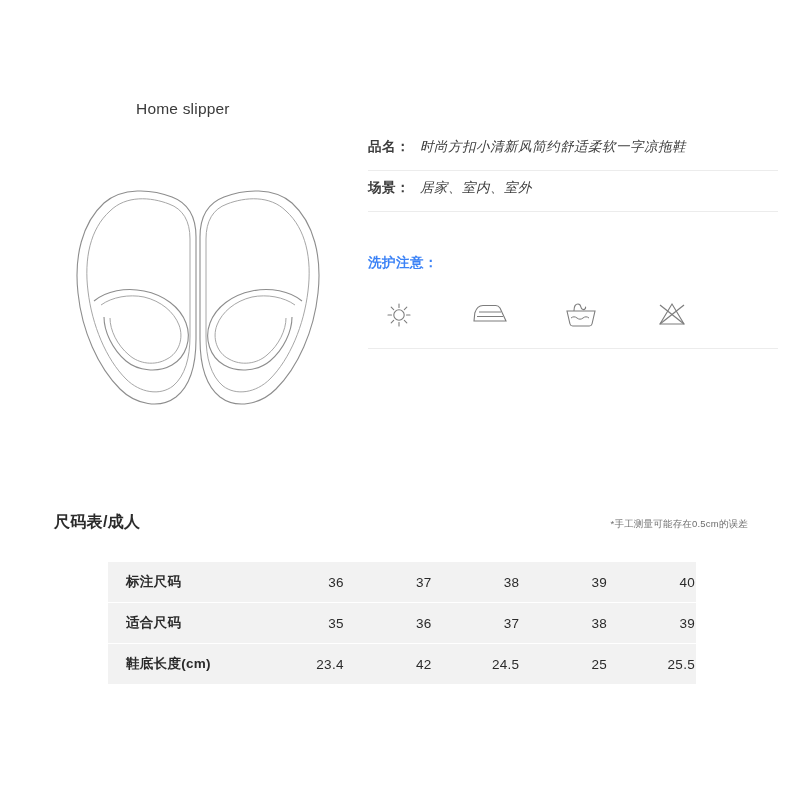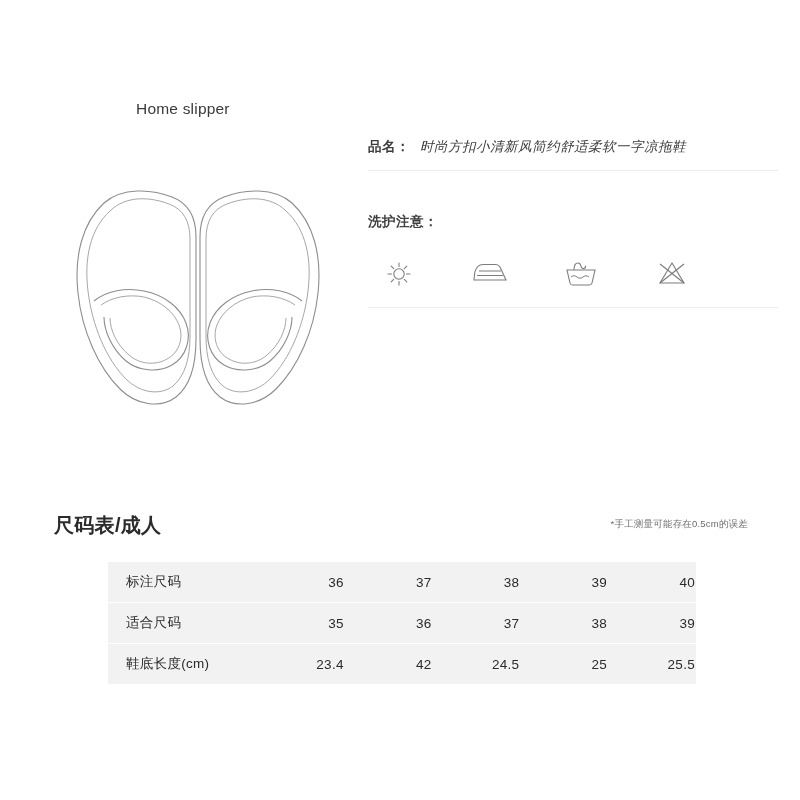--- a/index.html
+++ b/index.html
@@ -71,21 +71,21 @@
     font-style: italic;
   }
 
   .care-block {
     margin-top: 42px;
     padding-bottom: 14px;
     border-bottom: 1px solid #ececec;
   }
   .care-title {
     font-size: 13.5px;
-    color: #404040;
+    color: #3b82f6;
     font-weight: 600;
     letter-spacing: 0.5px;
   }
   .care-icons {
     display: flex;
     align-items: center;
     margin-top: 22px;
     padding-left: 8px;
   }
   .care-icon {
@@ -95,21 +95,21 @@
     display: flex;
     align-items: center;
     justify-content: center;
   }
 
   
   .size-header {
     position: absolute;
     left: 54px;
     top: 512px;
-    font-size: 20px;
+    font-size: 16px;
     color: #2b2b2b;
     font-weight: 600;
     letter-spacing: 0.3px;
   }
   .size-note {
     position: absolute;
     right: 52px;
     top: 518px;
     font-size: 9.5px;
     color: #6d6d6d;
@@ -133,21 +133,21 @@
     border-bottom: 1px solid #ffffff;
     letter-spacing: 0.3px;
   }
   .size-table tr:last-child td {
     border-bottom: none;
   }
   .size-table td.rowhead {
     width: 130px;
     text-align: left;
     padding-left: 18px;
-    font-weight: 400;
+    font-weight: 700;
   }
 </style>
 </head>
 <body>
 
 <div class="top-section">
 
   <div class="product-title">Home slipper</div>
 
   <div class="slipper-art">
@@ -169,20 +169,24 @@
   </div>
 </div>
 
 <div class="info-panel">
 
   <div class="info-row">
     <span class="label">品名：</span>
     <span class="value">时尚方扣小清新风简约舒适柔软一字凉拖鞋</span>
   </div>
 
+  <div class="info-row">
+    <span class="label">场景：</span>
+    <span class="value">居家、室内、室外</span>
+  </div>
 
   <div class="care-block">
     <div class="care-title">洗护注意：</div>
 
     <div class="care-icons">
 
       <div class="care-icon">
         <svg width="34" height="34" viewBox="0 0 34 34" fill="none" xmlns="http://www.w3.org/2000/svg">
           <circle cx="17" cy="18" r="5.2" stroke="#7d7d7d" stroke-width="1.1"></circle>
           <g stroke="#7d7d7d" stroke-width="1.1" stroke-linecap="round">

